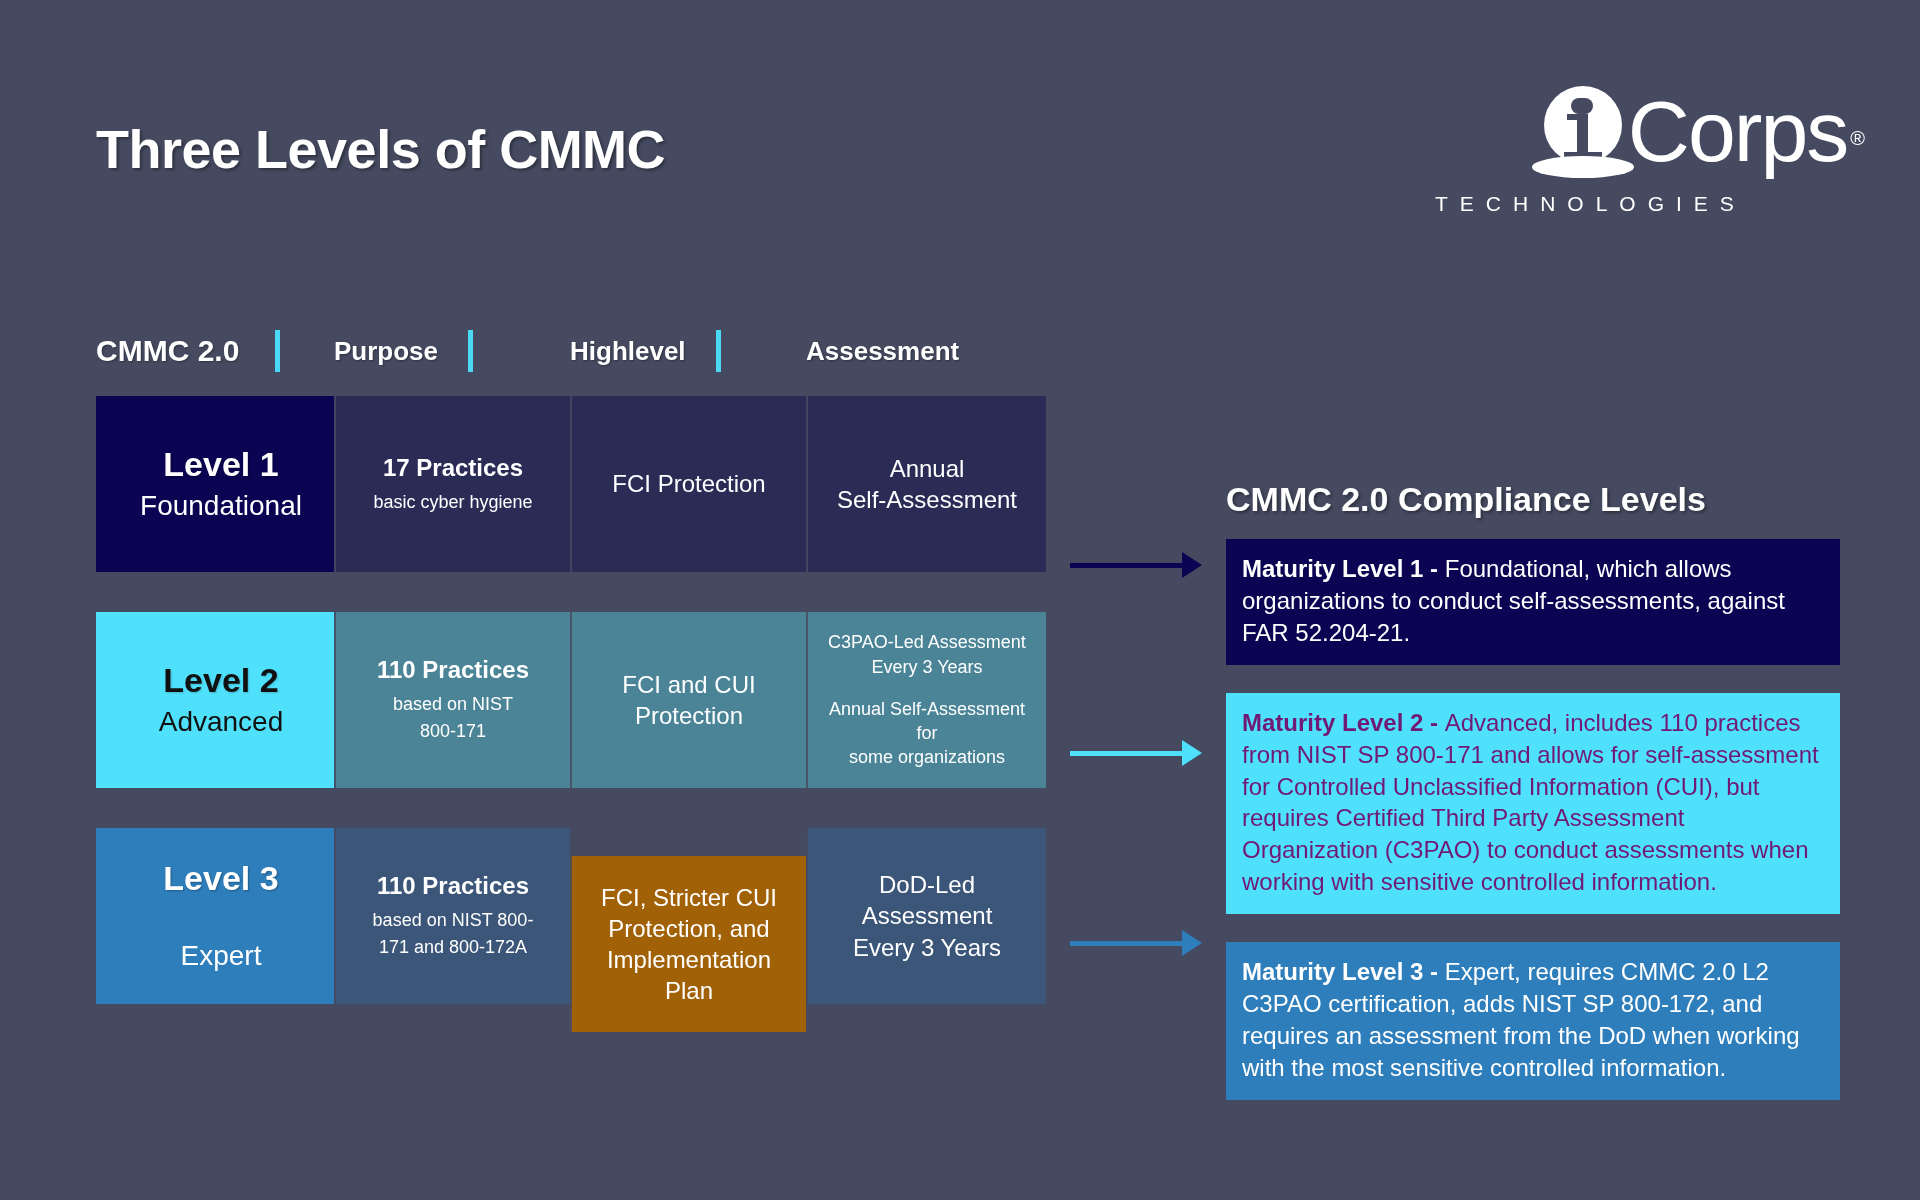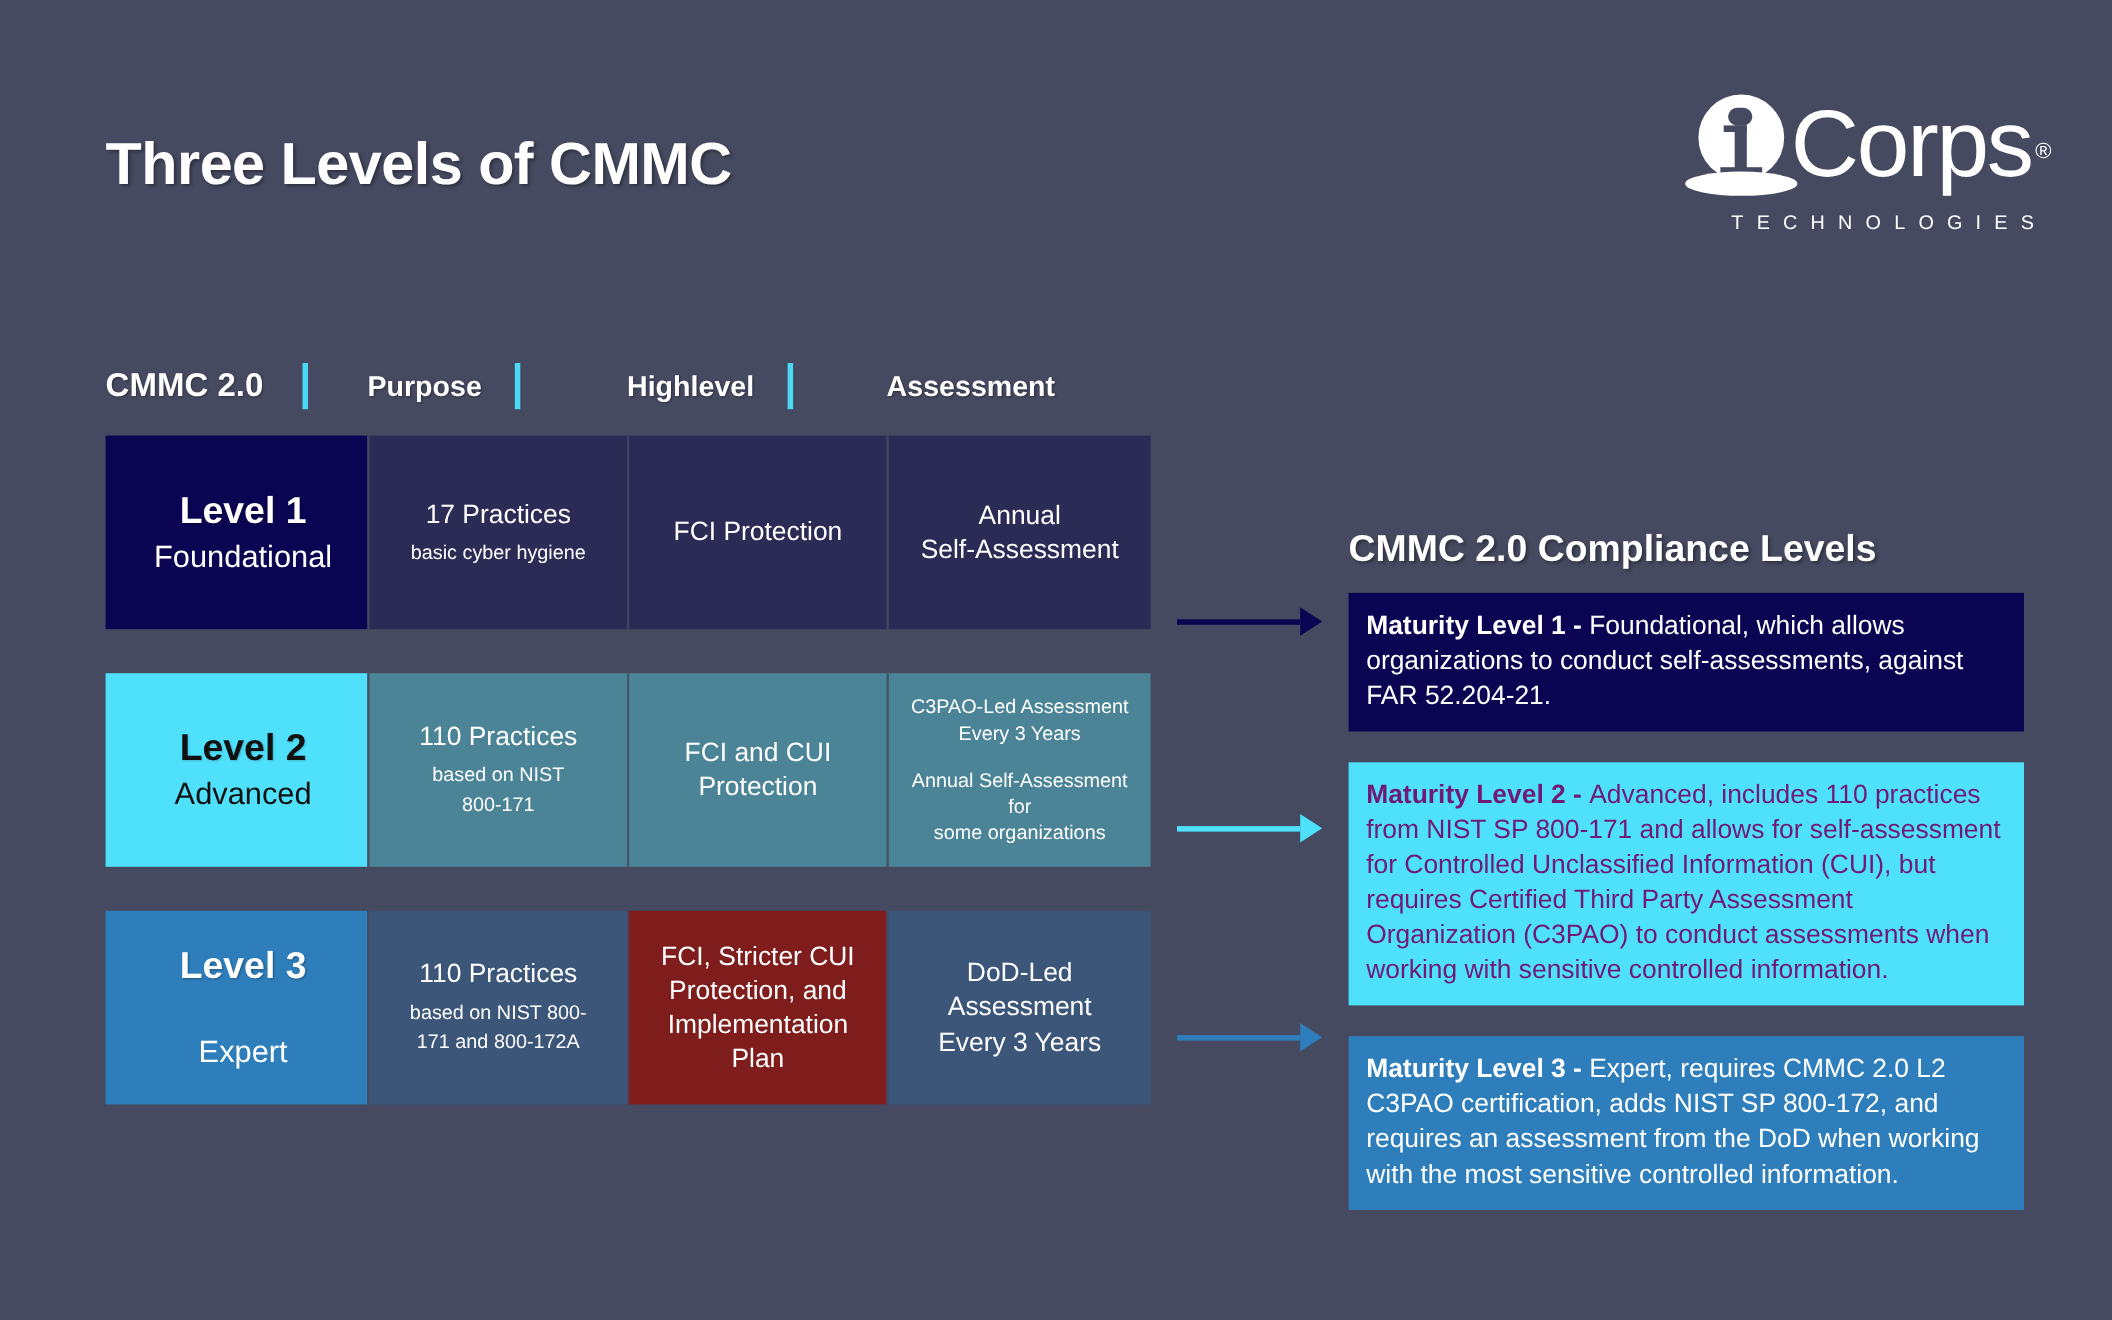--- a/index.html
+++ b/index.html
@@ -64,22 +64,21 @@
   }
   .logo-word {
     font-size:86px; font-weight:normal; color:#ffffff;
     line-height:0.9; letter-spacing:-2px;
   }
   .logo-reg {
     font-size:20px; color:#ffffff; vertical-align:top;
     line-height:1; margin-left:3px; position:relative; top:6px;
   }
   .logo-sub {
-    text-align:right;
-    font-size:18px; color:#ffffff; letter-spacing:12px;
+    font-size:21px; color:#ffffff; letter-spacing:12px;
     padding-right:4px; margin-top:8px;
   }
 
   
   .table-wrap { position:absolute; left:96px; top:322px; width:950px; }
 
   .col-headers {
     display:flex; align-items:center;
     height:58px; margin-bottom:16px;
   }
@@ -120,21 +119,21 @@
   .accent-sub {
     font-size:28px; font-weight:normal; margin-top:8px; line-height:1.1;
   }
 
   .detail-cell {
     width:236px; height:176px;
     color:#ffffff; padding:10px 14px;
     border-left:2px solid rgba(69,74,96,0.85);
   }
   .detail-cell.wide { width:240px; }
-  .dl-strong { font-size:24px; font-weight:normal; line-height:1.25; }
+  .dl-strong { font-size:24px; font-weight:bold; line-height:1.25; }
   .dl-sub { font-size:18px; line-height:1.5; margin-top:6px; }
   .dl-plain { font-size:24px; line-height:1.3; }
   .dl-small { font-size:18px; line-height:1.35; }
   .dl-gap { height:18px; }
 
   
   .arrow { position:absolute; height:26px; display:flex; align-items:center; }
   .arrow .shaft { height:5px; width:112px; }
   .arrow .head {
     width:0; height:0;
@@ -238,21 +237,21 @@
 
     <div class="level-row">
       <div class="level-cell accent-cell" id="acc2" style="background: rgb(46, 126, 188); color: rgb(255, 255, 255); gap: 36px;">
         <div class="accent-title">Level 3</div>
         <div class="accent-sub">Expert</div>
       </div>
       <div class="level-cell detail-cell" id="d2a" style="background: rgb(59, 86, 121);">
         <div class="dl-strong">110 Practices</div>
         <div class="dl-sub nl">based on NIST 800-<br>171 and 800-172A</div>
       </div>
-      <div class="level-cell detail-cell" id="d2b" style="background: #7f1d1d;">
+      <div class="level-cell detail-cell" id="d2b" style="background: #a16207; margin-top: 28px;">
         <div class="dl-plain nl">FCI, Stricter CUI<br>Protection, and<br>Implementation<br>Plan</div>
       </div>
       <div class="level-cell detail-cell wide" id="d2c" style="background: rgb(59, 86, 121);">
         <div class="dl-plain nl">DoD-Led<br>Assessment<br>Every 3 Years</div>
       </div>
     </div>
 
   </div>
 
   <div class="arrow" id="arr0" style="left: 1070px; top: 552px; color: rgb(10, 4, 82);">

